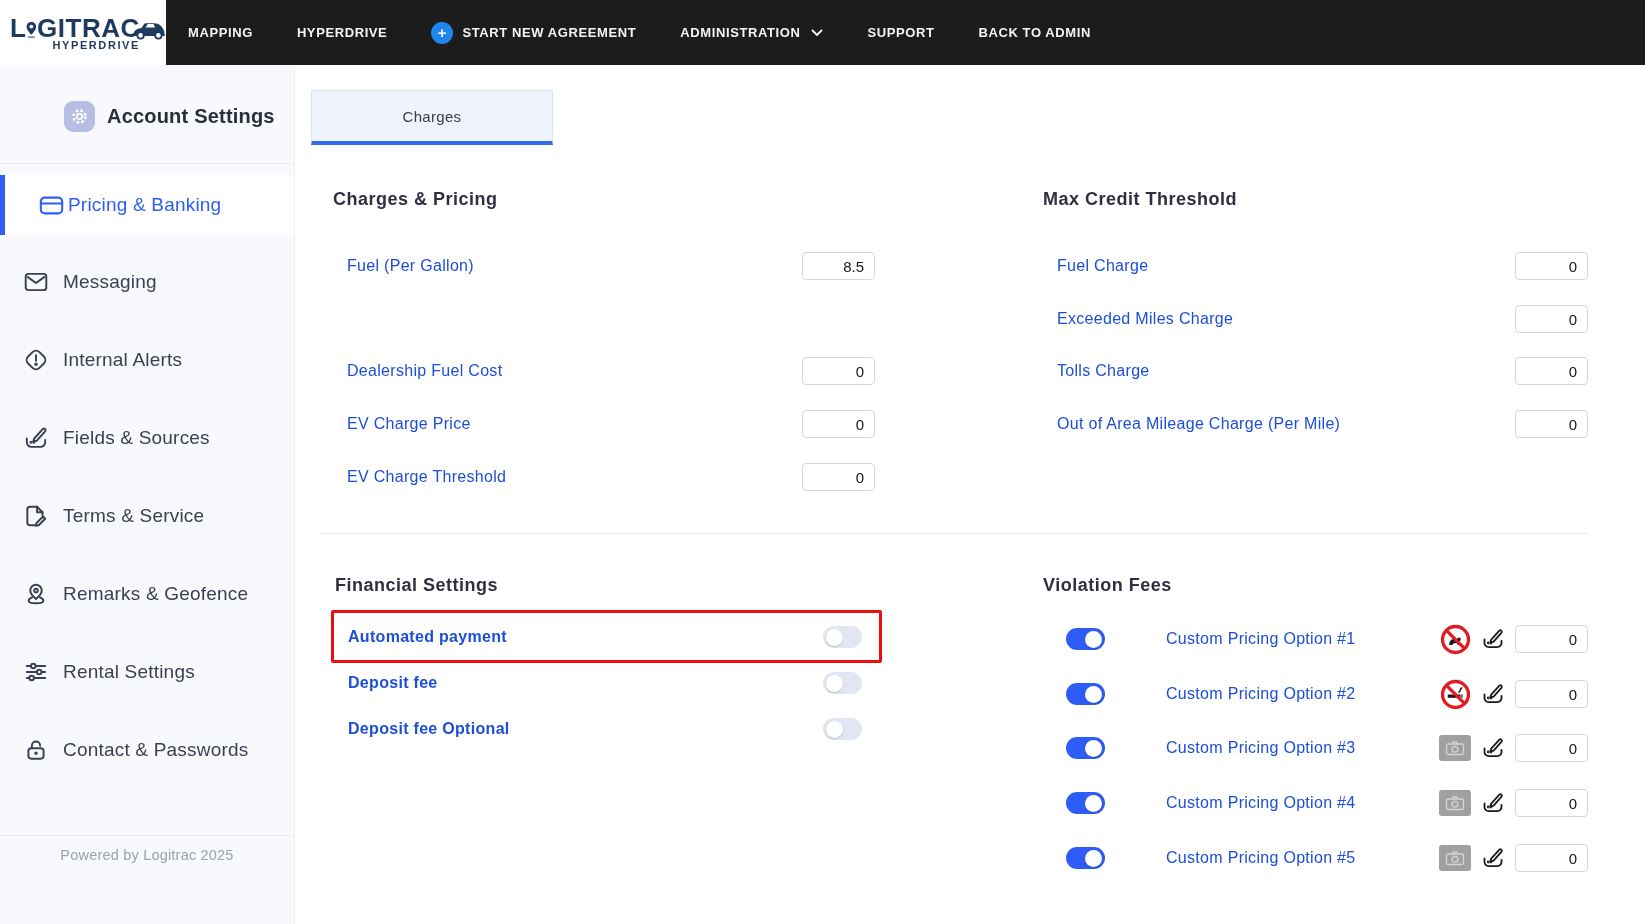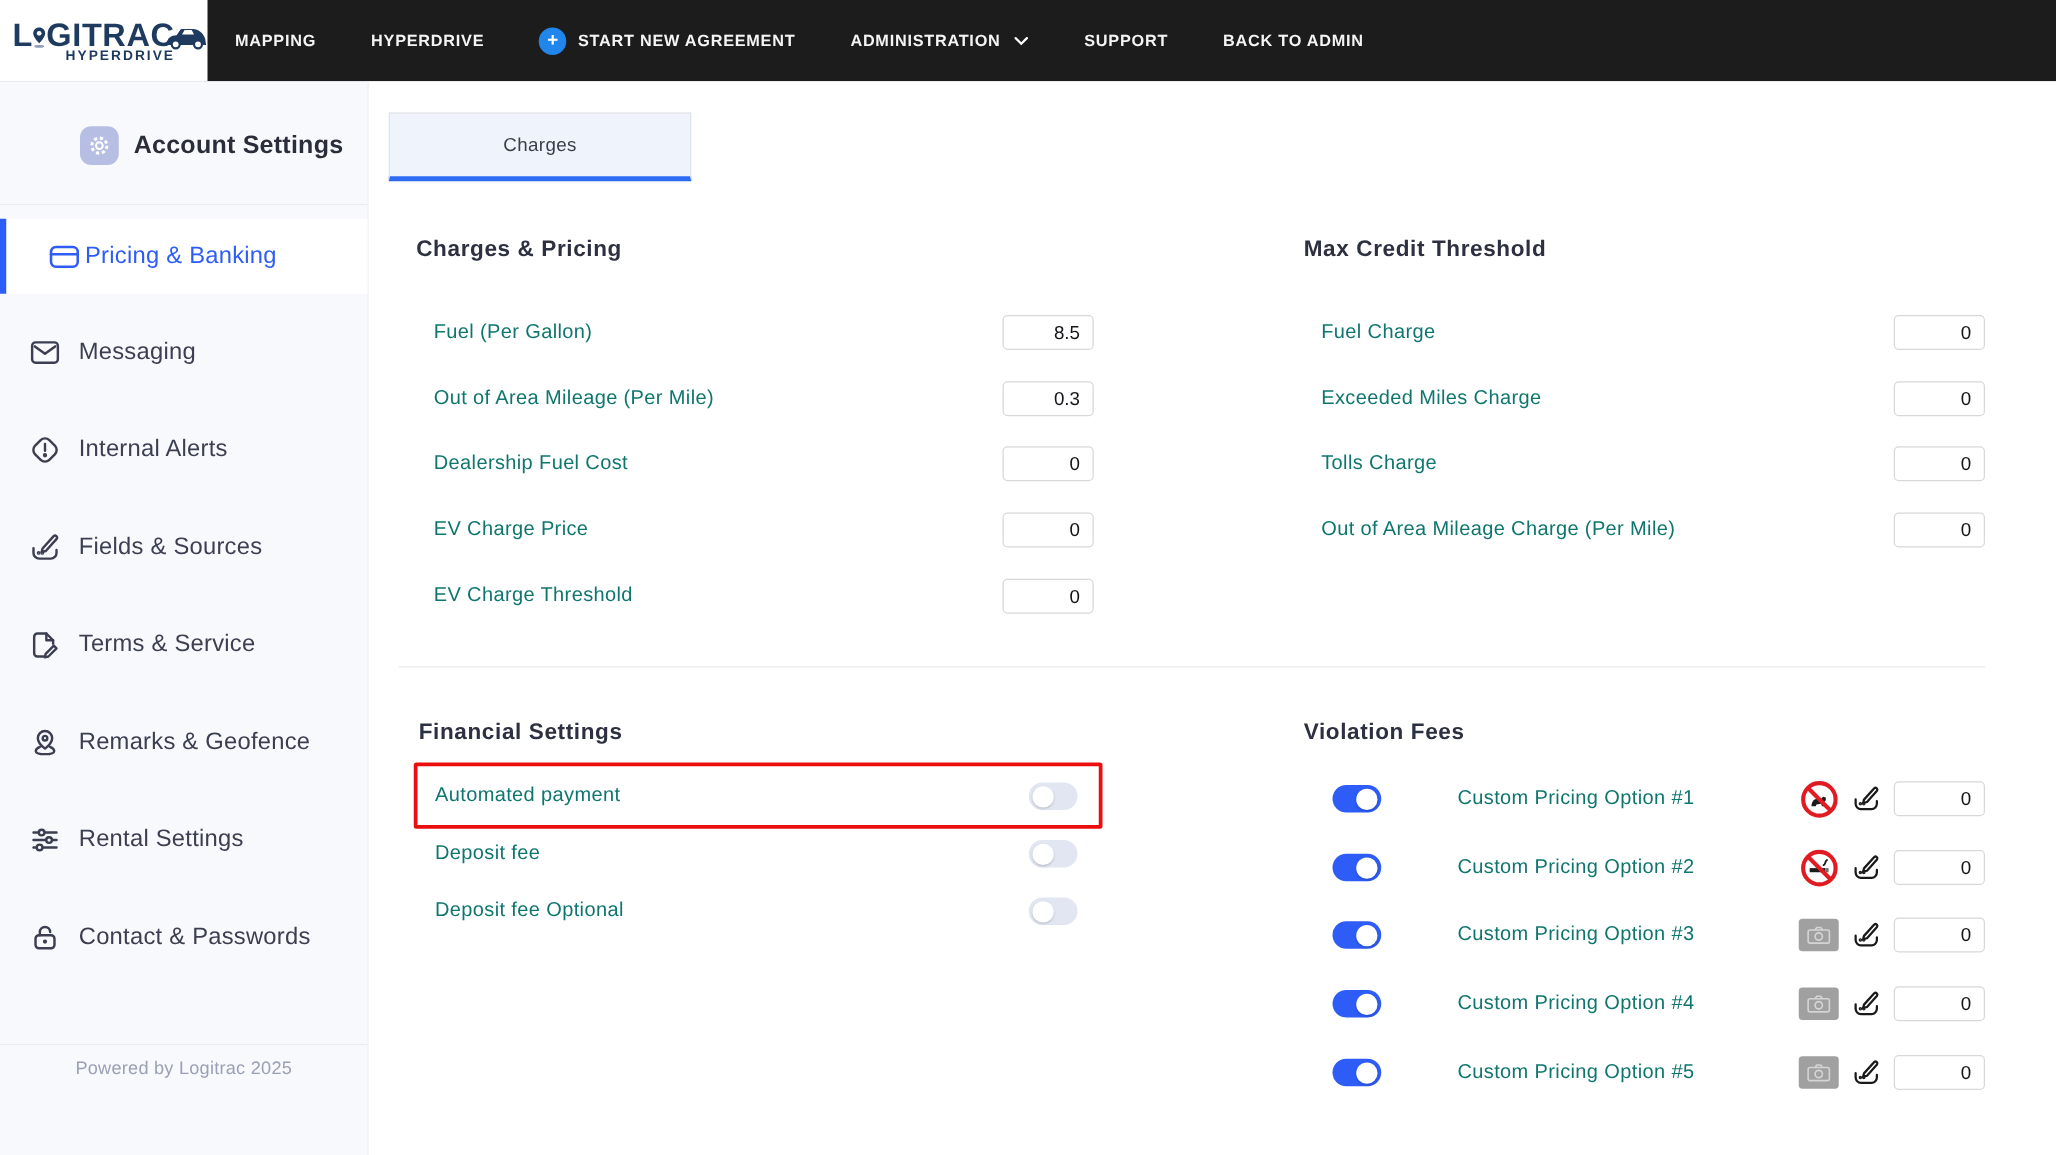--- a/index.html
+++ b/index.html
@@ -36,34 +36,34 @@
   
   .main { position:absolute; left:295px; top:65px; width:1350px; height:859px; background:#fff; }
   .tabs { position:absolute; left:16px; top:25px; display:flex; }
   .tab { width:242px; height:55px; border:1px solid #e2e3e8; background:#fff; display:flex; align-items:center; justify-content:center; font-size:15px; color:#3a3e4b; letter-spacing:.3px; cursor:pointer; }
   .tab + .tab { margin-left:-1px; }
   .tab.active { background:#eff3fb; border-bottom:4px solid #2e6bf2; }
 
   .sec-title { position:absolute; font-size:18px; font-weight:700; color:#2d3040; letter-spacing:.5px; }
 
   .frow { position:absolute; display:flex; align-items:center; justify-content:space-between; height:28px; }
-  .flabel { font-size:16px; color:#0f766e; letter-spacing:.3px; }
+  .flabel { font-size:16px; color:#1d4ed8; letter-spacing:.3px; }
   .num { width:73px; height:28px; border:1px solid #d8d8d8; border-radius:4px; text-align:right; padding-right:10px; font-size:15px; color:#15161a; background:#fff; font-family:inherit; outline:none; }
 
   .hr { position:absolute; left:24px; top:468px; width:1269px; height:1px; background:#e9ebf1; }
 
   
   .toggle { position:relative; width:39px; height:22px; border-radius:11px; flex:0 0 auto; cursor:pointer; }
   .toggle.off { background:#e2e6f3; }
   .toggle.on  { background:#2e5cf6; }
   .toggle .knob { position:absolute; top:2.5px; width:17px; height:17px; border-radius:50%; background:#fff; box-shadow:0 1px 2px rgba(0,0,0,.18); }
   .toggle.off .knob { left:3px; }
   .toggle.on  .knob { right:3px; }
 
-  .fin-row { position:absolute; left:53px; width:514px; height:30px; display:flex; align-items:center; justify-content:space-between; }
+  .fin-row { position:absolute; left:53px; width:514px; height:30px; display:flex; align-items:center; justify-content:space-between;font-weight:bold; }
   .annotation { position:absolute; left:36px; top:545px; width:551px; height:53px; border:3px solid #ea0e0e; border-radius:2px; pointer-events:none; }
 
   .vio-row { position:absolute; left:771px; width:522px; height:32px; display:flex; align-items:center; }
   .vio-row .flabel { margin-left:61px; }
   .vio-icons { margin-left:auto; display:flex; align-items:center; gap:10px; }
   .cam-box { width:32px; height:26px; border-radius:3px; background:#a0a0a0; display:flex; align-items:center; justify-content:center; }
   .edit-ic { display:flex; }
 </style>
 </head>
 <body>
@@ -201,24 +201,20 @@
     <div class="tabs">
       <div class="tab active">Charges</div>
     </div>
 
     <div class="sec-title" style="left:38px; top:124px">Charges &amp; Pricing</div>
 
     <div class="frow" style="left:52px; top:187px; width:528px">
       <span class="flabel">Fuel (Per Gallon)</span>
       <input class="num" value="8.5" style="">
     </div>
-    <div class="frow" style="left:52px; top:240px; width:528px">
-      <span class="flabel">Out of Area Mileage (Per Mile)</span>
-      <input class="num" value="0.3" style="">
-    </div>
     <div class="frow" style="left:52px; top:292px; width:528px">
       <span class="flabel">Dealership Fuel Cost</span>
       <input class="num" value="0" style="">
     </div>
     <div class="frow" style="left:52px; top:345px; width:528px">
       <span class="flabel">EV Charge Price</span>
       <input class="num" value="0" style="">
     </div>
     <div class="frow" style="left:52px; top:398px; width:528px">
       <span class="flabel">EV Charge Threshold</span>

